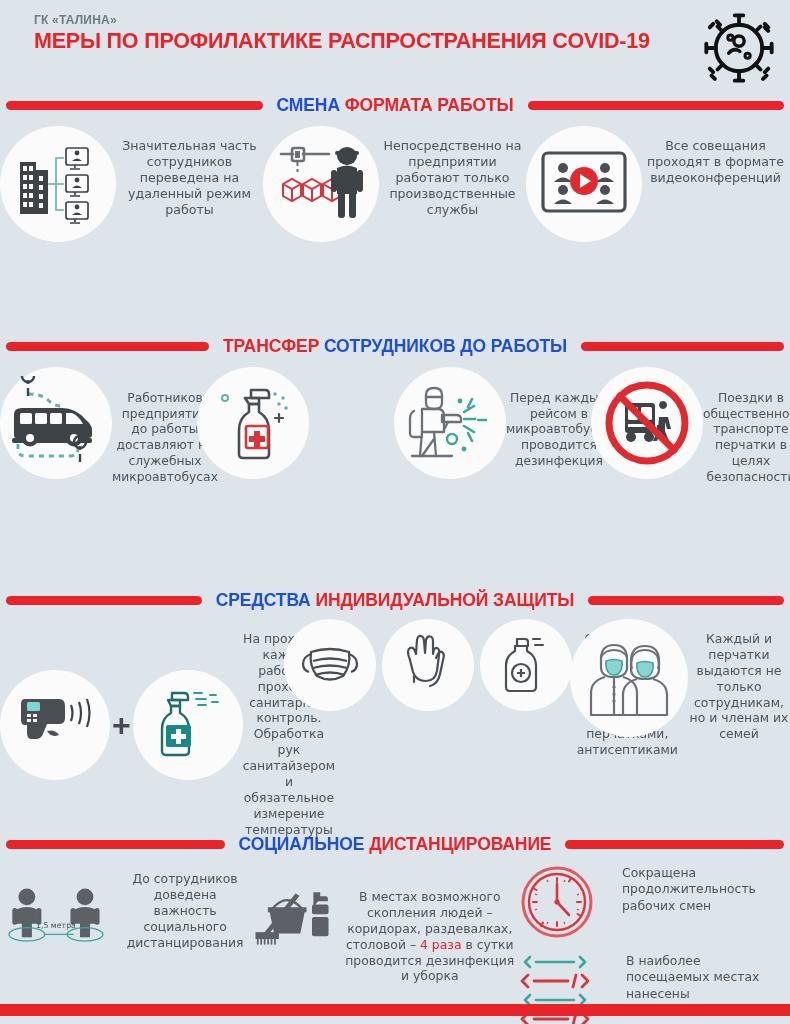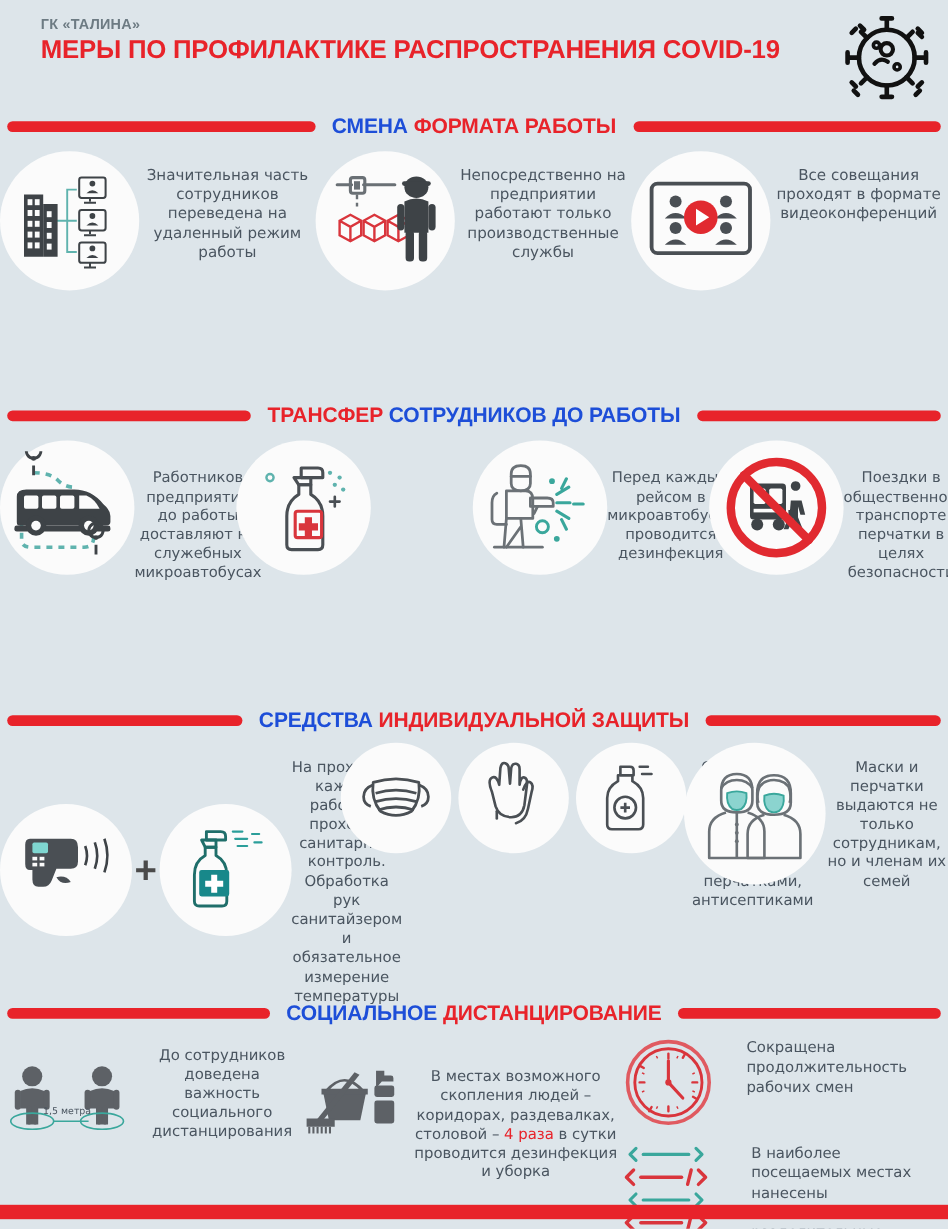--- a/index.html
+++ b/index.html
@@ -449,21 +449,21 @@
             <path d="M23 24 q8 -3 16 0 q1 9 -4 13 q-4 2 -8 0 q-5 -4 -4 -13 z"></path>
             <path d="M54 26 q8 -3 16 0 q1 9 -4 13 q-4 2 -8 0 q-5 -4 -4 -13 z"></path>
           </g>
           <g fill="#6b7176">
             <circle cx="31" cy="50" r="1.6"></circle>
               <circle cx="31" cy="57" r="1.6"></circle>
               <circle cx="31" cy="64" r="1.6"></circle>
           </g>
         </svg>
       </div>
-      <div class="cap">Маски и перчатки выдаются не только сотрудникам, но и членам их семей</div>
+      <div class="cap">Каждый и перчатки выдаются не только сотрудникам, но и членам их семей</div>
     </div>
   </div>
 
   <div class="sec-head">
     <div class="sec-bar left"></div>
     <div class="sec-title">
       <span class="g">СОЦИАЛЬНОЕ </span><span class="r">ДИСТАНЦИРОВАНИЕ</span>
     </div>
     <div class="sec-bar right"></div>
   </div>

